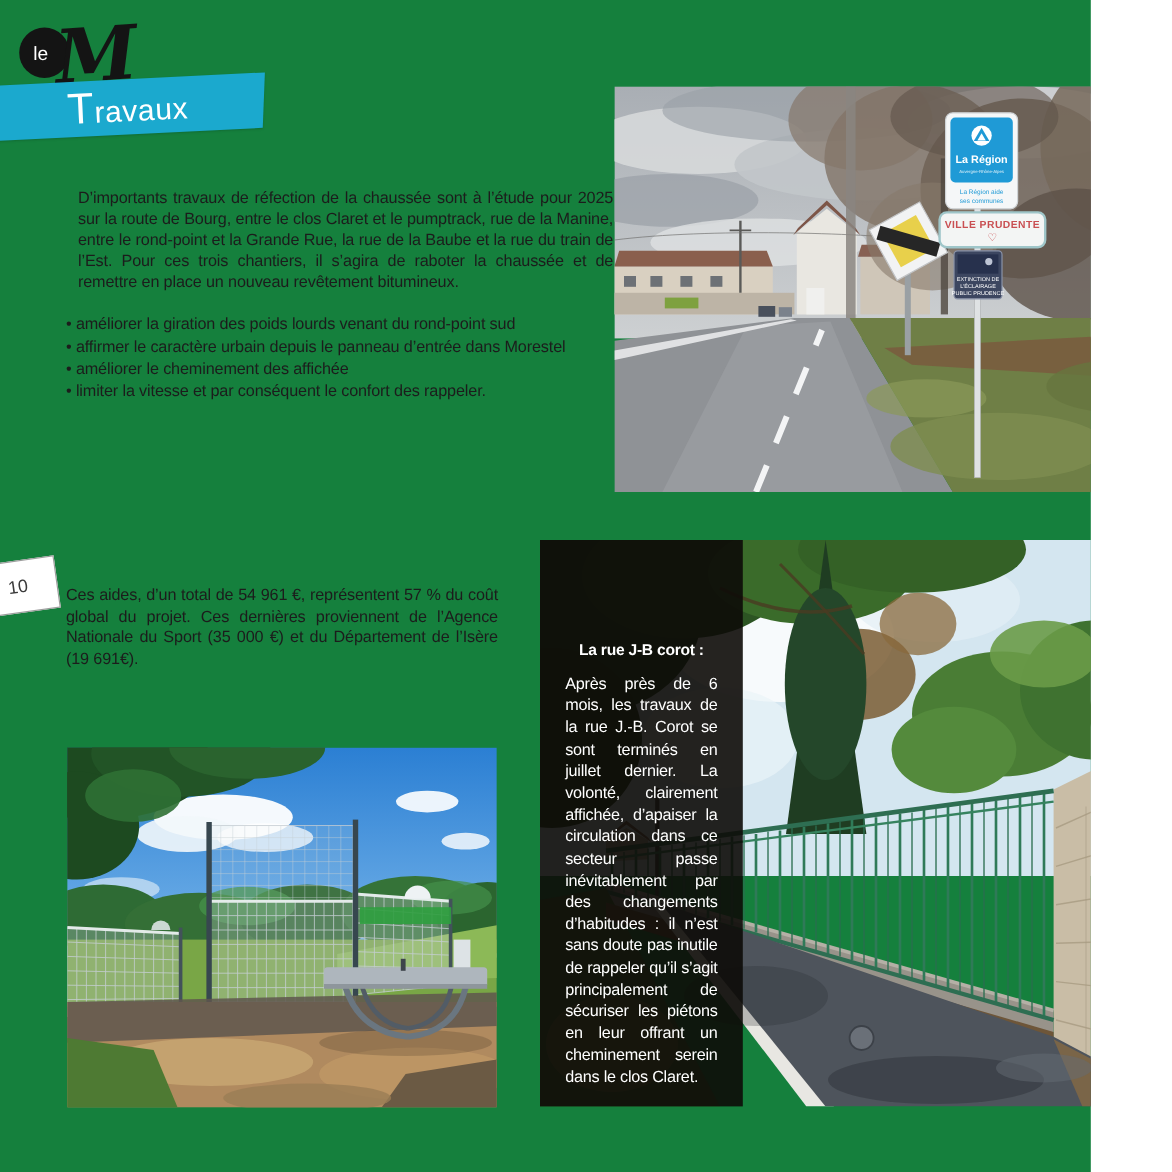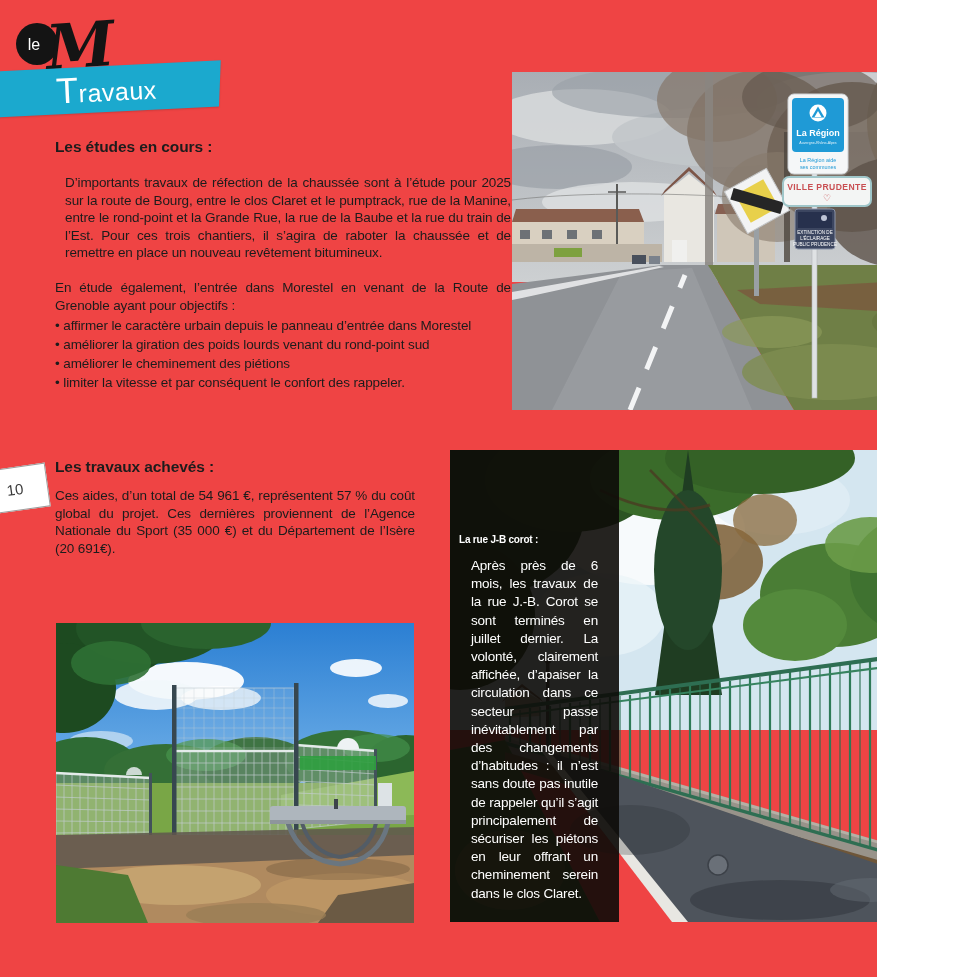--- a/index.html
+++ b/index.html
@@ -1,18 +1,18 @@
 <!DOCTYPE html>
 <html><head>
 <meta charset="utf-8">
 <style>
   html,body { margin:0; padding:0; background:#fff; }
   .page {
-    position:relative; width:877px; height:977px; background:#ef4444;
-    font-family:"Liberation Sans", sans-serif; color:#1c1c1c; overflow:hidden;
+    position:relative; width:877px; height:977px; background:#15803d;
+    font-family:"Liberation Sans", sans-serif; color:#1c1c1c; overflow:hidden;padding-left:32px;
   }
   
   .logo { position:absolute; left:10px; top:6px; width:110px; height:80px; }
   .banner {
     position:absolute; left:-8px; top:66px; width:228px; height:46px;
     background:#1ba9ce; transform:rotate(-2.8deg) skewX(-5deg);
     display:flex; align-items:center; justify-content:center;
     box-shadow:0 1px 2px rgba(0,0,0,.15);
   }
   .banner-label {
@@ -43,21 +43,21 @@
   .photo { position:absolute; display:block; }
   .photo-road { left:512px; top:72px; }
   .photo-citystade { left:56px; top:623px; }
   .photo-corot { left:450px; top:450px; }
   
   .corot-overlay {
     position:absolute; left:450px; top:450px; width:169px; height:472px;
     background:rgba(13,11,8,0.9); color:#fff; box-sizing:border-box;
     padding:84px 9px 0 9px;
   }
-  .corot-overlay h3 { font-size:10px; margin:0 0 2px 0; letter-spacing:-.2px; }
+  .corot-overlay h3 { font-size:13px; margin:0 0 2px 0; letter-spacing:-.2px;text-align:center; }
   .corot-overlay p { font-size:13.5px; line-height:18.2px; text-align:justify; letter-spacing:-.2px; margin:12px; }
 </style>
 </head>
 <body>
 
 <div class="page">
 
   <svg class="logo" width="110" height="80" viewBox="0 0 110 80">
     <circle cx="27" cy="38" r="21" fill="#141414"></circle>
     <text x="24" y="44" text-anchor="middle" fill="#ffffff" font-family="Liberation Sans, sans-serif" font-size="16">le</text>
@@ -66,37 +66,32 @@
 
   <div class="banner">
     <span class="banner-label">Travaux</span>
   </div>
 
   <div class="page-number">
     <span>10</span>
   </div>
 
   <div class="col-left">
-    <h2 class="sec-head">Les études en cours :</h2>
     <p class="body-text p1">D’importants travaux de réfection de la chaussée sont à l’étude pour 2025 sur la route de Bourg, entre le clos Claret et le pumptrack, rue de la Manine, entre le rond-point et la Grande Rue, la rue de la Baube et la rue du train de l’Est. Pour ces trois chantiers, il s’agira de raboter la chaussée et de remettre en place un nouveau revêtement bitumineux.</p>
-    <p class="body-text p2">En étude également, l’entrée dans Morestel en venant de la Route de Grenoble ayant pour objectifs :</p>
     <ul>
+      <li>améliorer la giration des poids lourds venant du rond-point sud</li>
       <li>affirmer le caractère urbain depuis le panneau d’entrée dans Morestel</li>
-      <li>améliorer la giration des poids lourds venant du rond-point sud</li>
-      <li>améliorer le cheminement des piétions</li>
+      <li>améliorer le cheminement des affichée</li>
       <li>limiter la vitesse et par conséquent le confort des rappeler.</li>
     </ul>
   </div>
 
-  <div class="sec2-head">
-    <h2 class="sec-head">Les travaux achevés :</h2>
-  </div>
 
   <div class="citystade">
-    <p class="body-text">Ces aides, d’un total de 54 961 €, représentent 57 % du coût global du projet. Ces dernières proviennent de l’Agence Nationale du Sport (35 000 €) et du Département de l’Isère (20 691€).</p>
+    <p class="body-text">Ces aides, d’un total de 54 961 €, représentent 57 % du coût global du projet. Ces dernières proviennent de l’Agence Nationale du Sport (35 000 €) et du Département de l’Isère (19 691€).</p>
   </div>
 
   <svg class="photo photo-road" width="446" height="338" viewBox="0 0 446 338">
     <defs>
       <linearGradient id="skyG" x1="0" y1="0" x2="0" y2="1">
         <stop offset="0" stop-color="#a9aeb4"></stop>
           <stop offset="1" stop-color="#cdd0d2"></stop>
       </linearGradient>
     </defs>
     <g>

